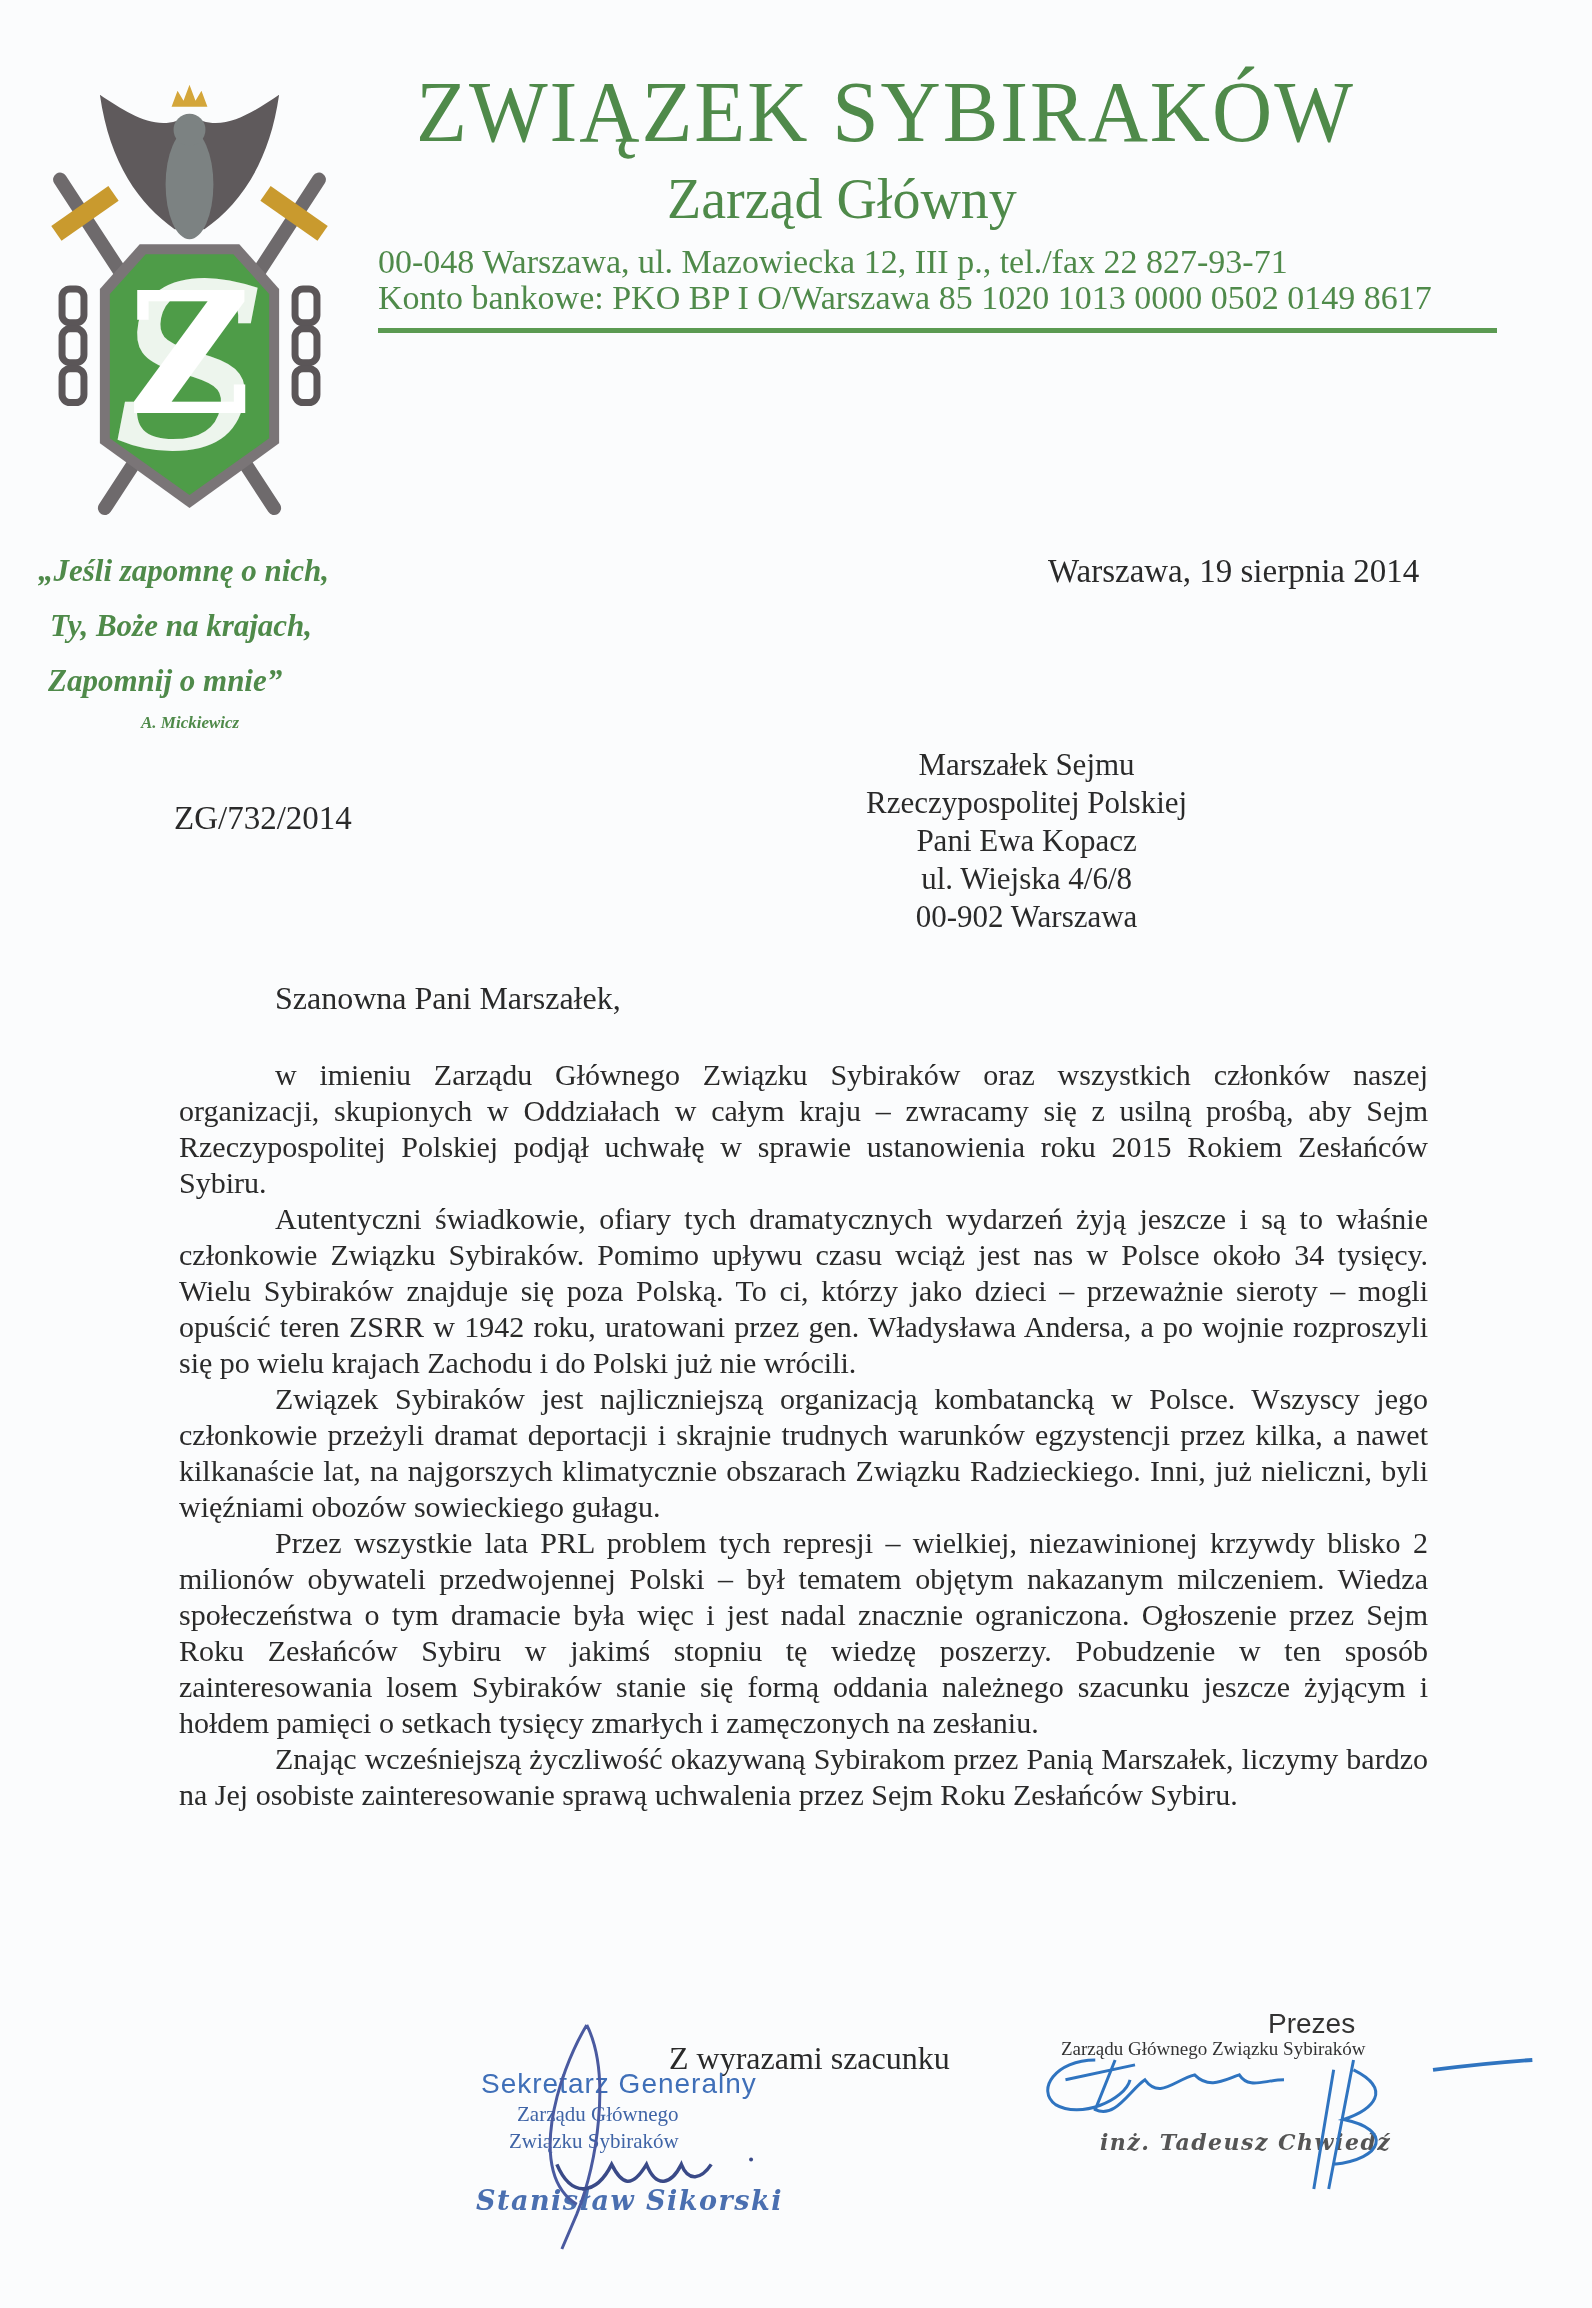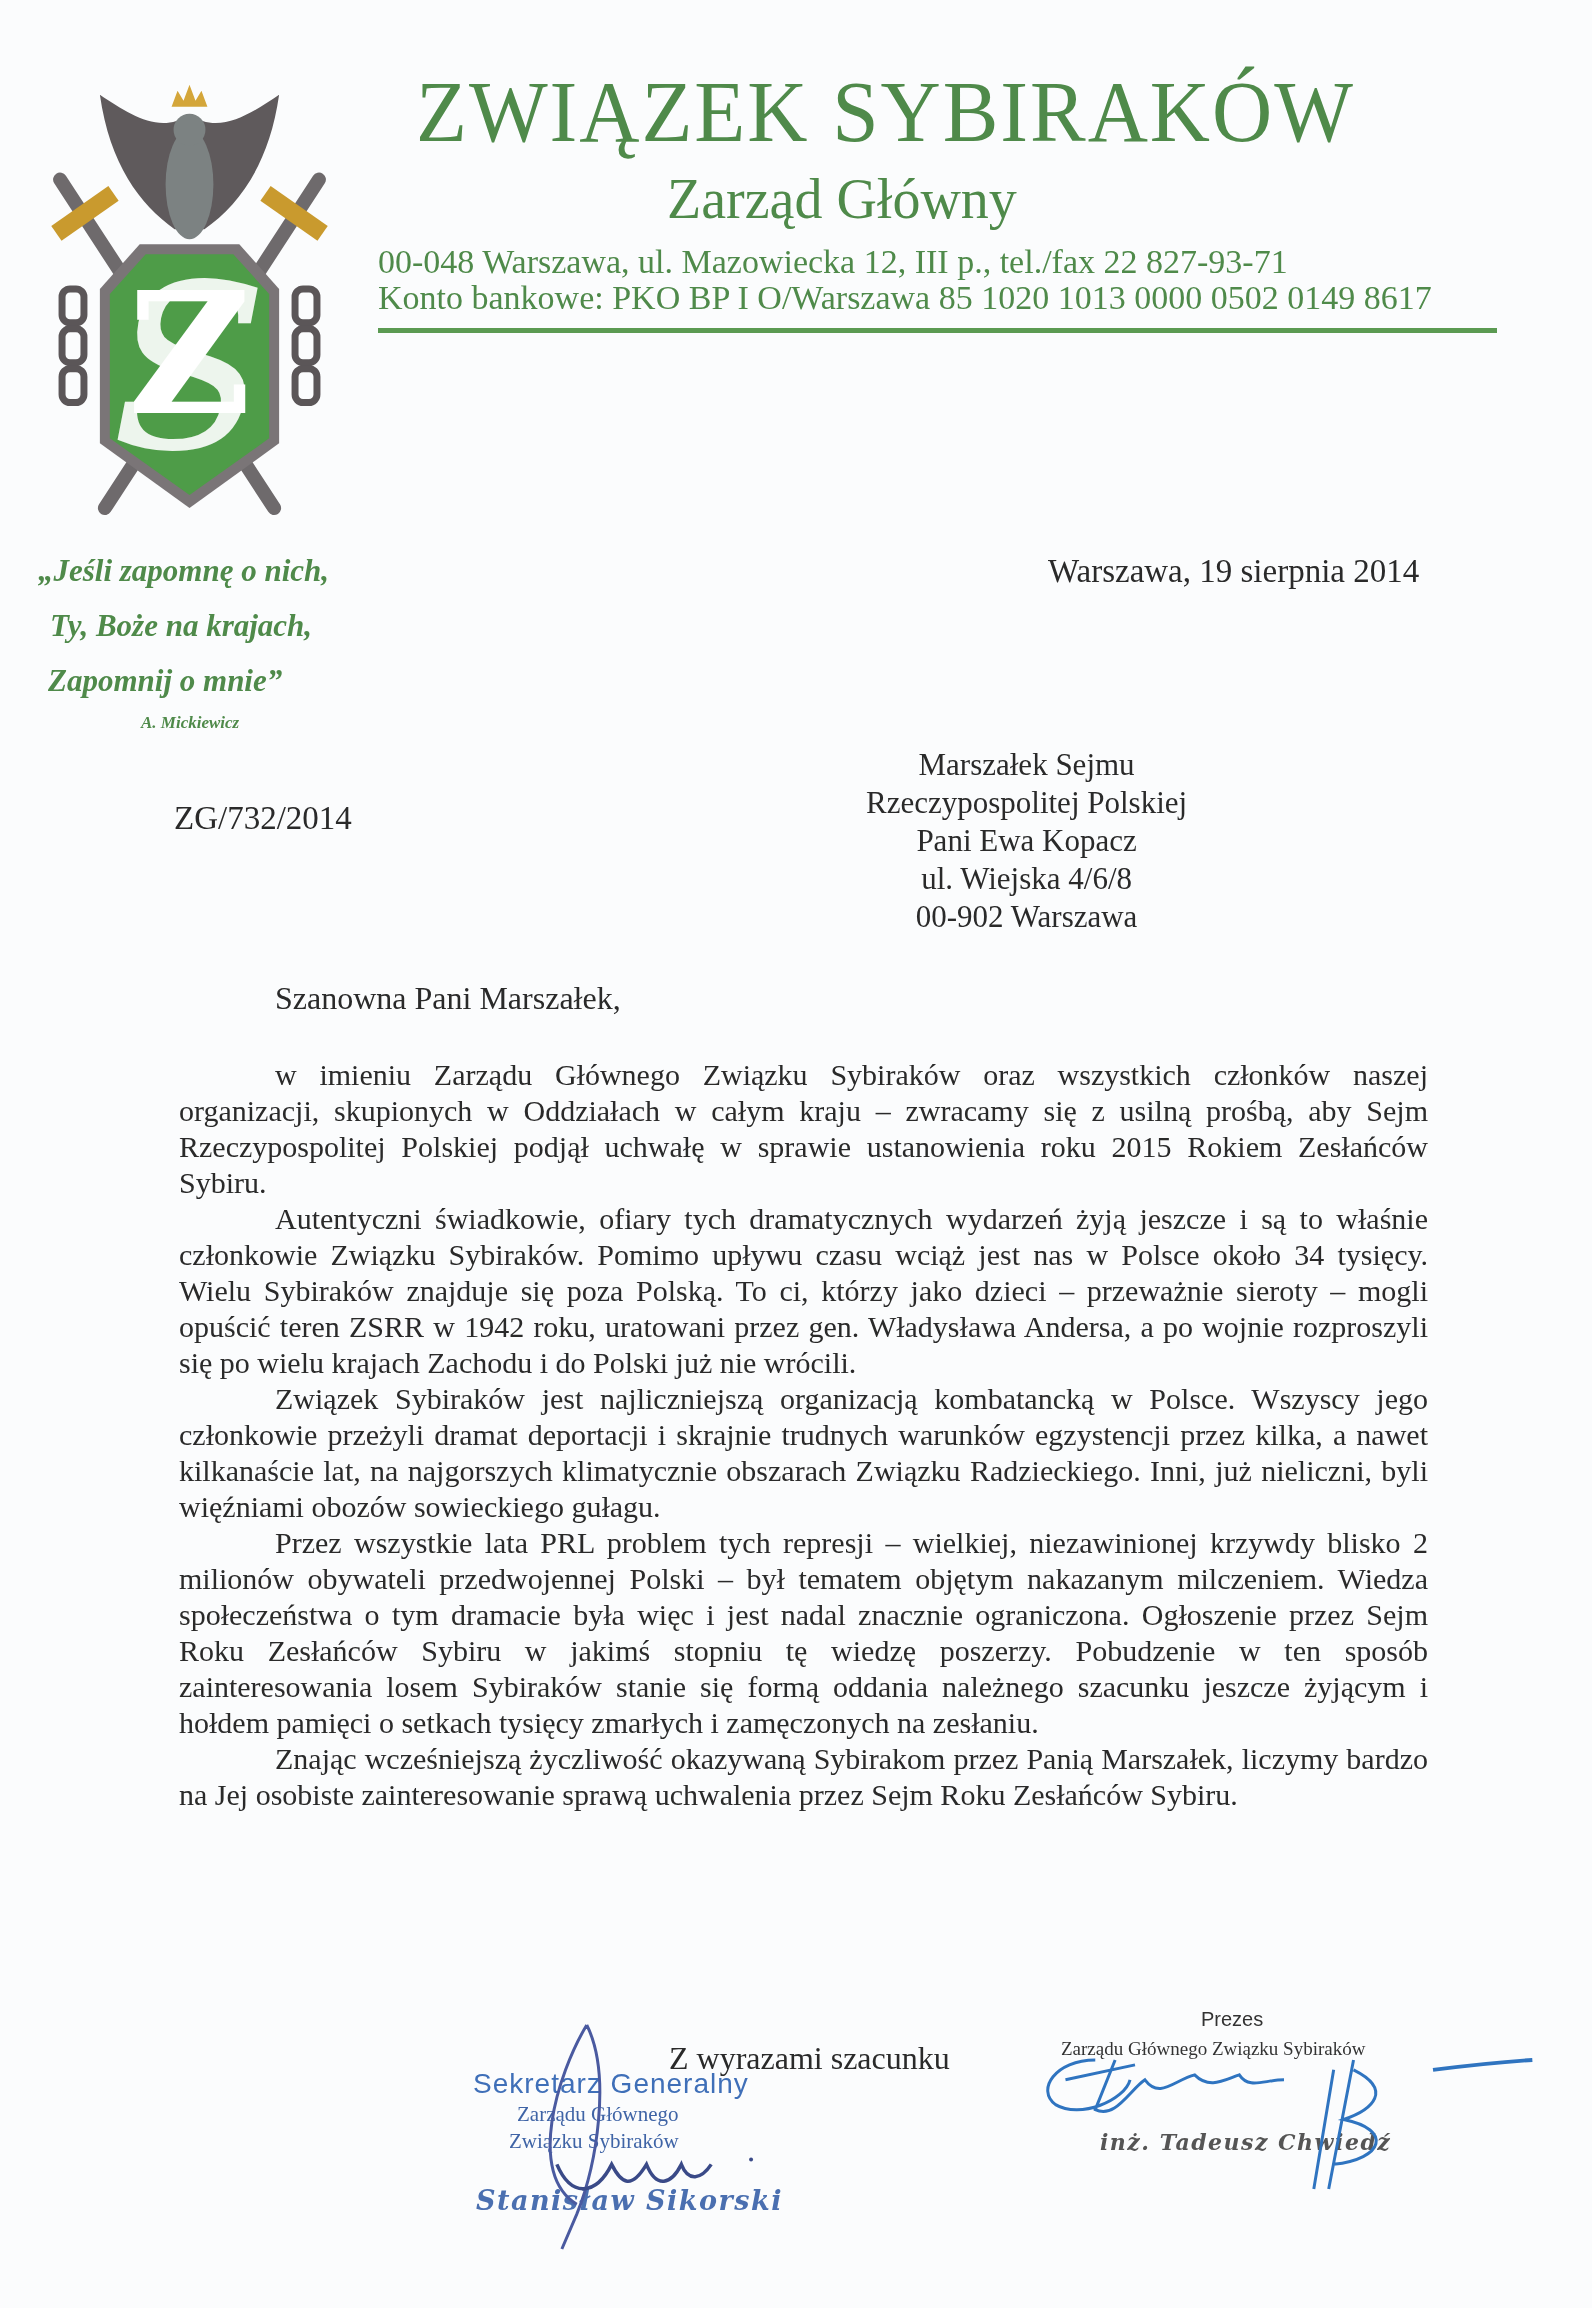--- a/index.html
+++ b/index.html
@@ -42,29 +42,29 @@
   #body-text {
     position: absolute; left: 179px; top: 1057px; width: 1249px;
     font-size: 30px; line-height: 36px; text-align: justify;
   }
   #body-text p { margin: 0; text-indent: 96px; text-align-last: left; }
 
   
   #closing { left: 669px; top: 2040px; font-size: 32px; }
 
   
-  .stamp-blue { color: #3f6fb8; }
+  .stamp-blue { color: #3f6fb8; margin-left: 8px; }
   #sec-title { left: 473px; top: 2068px; font-family: "Liberation Sans", "DejaVu Sans", sans-serif; font-size: 28px; letter-spacing: 1px; }
   #sec-line1 { left: 517px; top: 2102px; font-size: 21px; color: #3f64a6; }
   #sec-line2 { left: 509px; top: 2129px; font-size: 21px; color: #3f64a6; }
   #sec-name { left: 476px; top: 2185px; font-style: italic; font-weight: 700; font-size: 27px; letter-spacing: 1.5px; color: #4a6fb0; font-family: "DejaVu Serif", serif; }
   #sig-left { position: absolute; left: 517px; top: 2015px; width: 259px; height: 239px; }
 
   
-  #pres-title { left: 1201px; top: 2008px; font-family: "Liberation Sans", "DejaVu Sans", sans-serif; font-size: 20px; color: #333; }
+  #pres-title { left: 1268px; top: 2008px; font-family: "Liberation Sans", "DejaVu Sans", sans-serif; font-size: 28px; color: #333; }
   #pres-org { left: 1061px; top: 2038px; font-size: 19px; color: #333; }
   #pres-name { left: 1100px; top: 2129px; font-style: italic; font-weight: 700; font-size: 22px; color: #555; letter-spacing: 1.5px; font-family: "DejaVu Serif", serif; }
   #sig-right { position: absolute; left: 1035px; top: 2050px; width: 498px; height: 149px; }
 </style>
 </head>
 <body>
 
 <svg id="logo" viewBox="0 0 300 470">
 
   <g>

